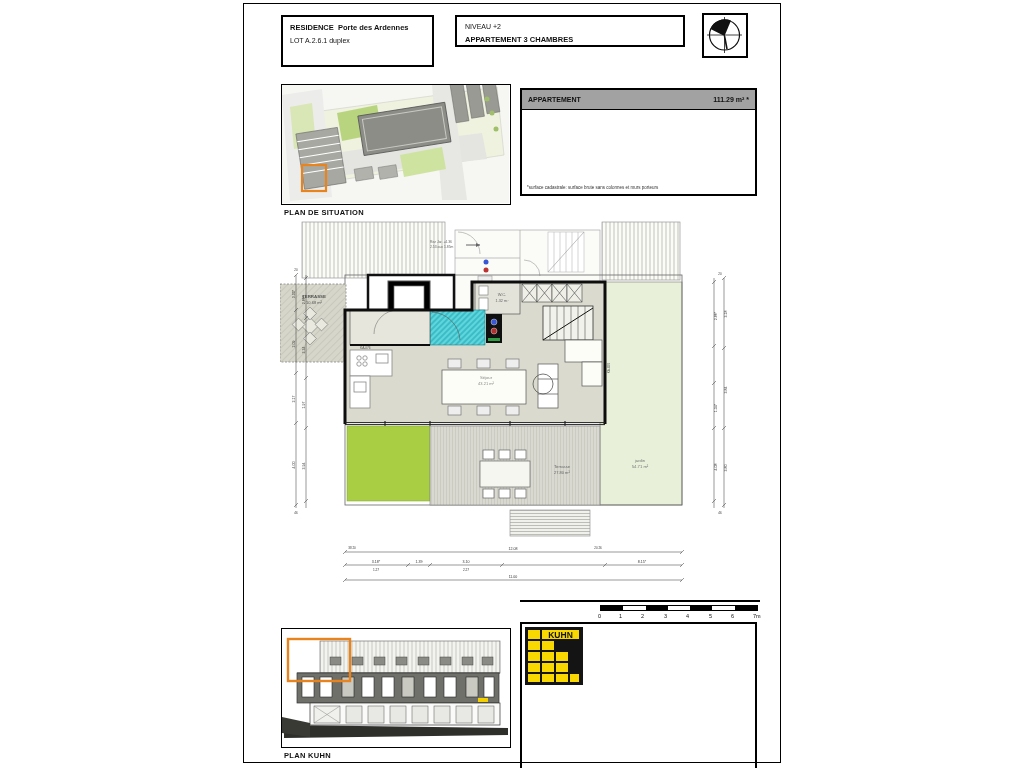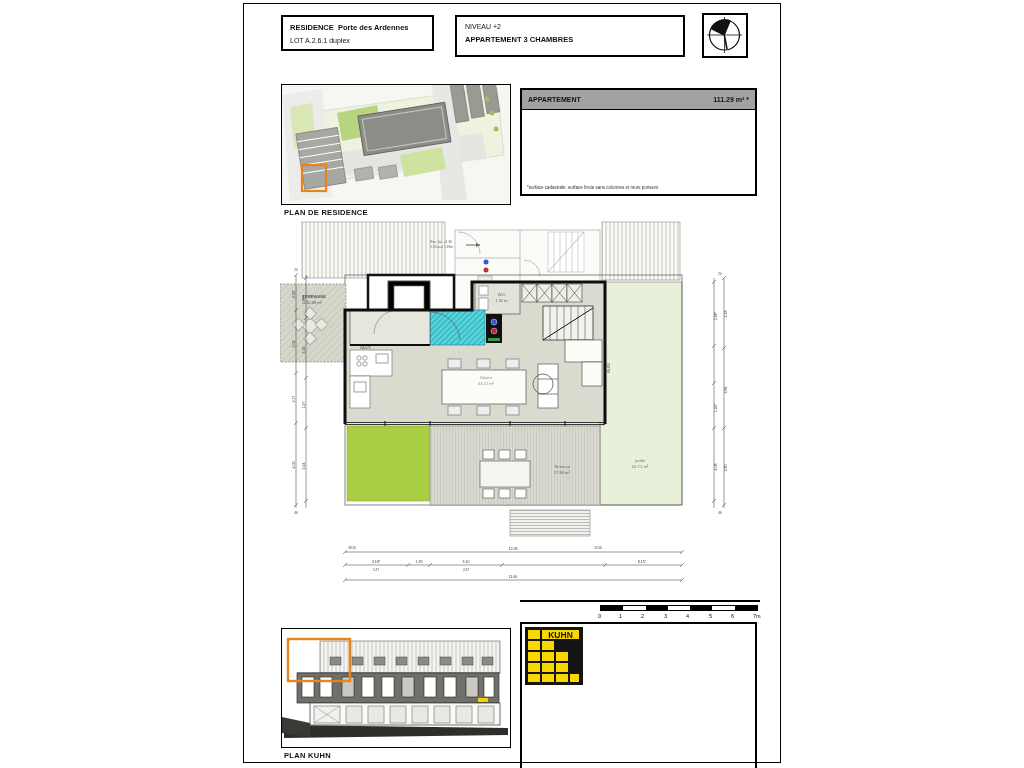--- a/index.html
+++ b/index.html
@@ -1,24 +1,24 @@
 <!DOCTYPE html>
 <html><head>
 <meta charset="utf-8">
 <style>
   * { margin:0; padding:0; box-sizing:border-box; }
   html,body { width:1024px; height:768px; background:#ffffff; font-family:"Liberation Sans", sans-serif; color:#111; }
   #canvas { position:relative; width:1024px; height:768px; background:#fff; overflow:hidden; }
   .sheet { position:absolute; left:243px; top:3px; width:538px; height:760px; border:1.5px solid #000; background:#fff; }
   .abs { position:absolute; }
   .box { border:2px solid #000; background:#fff; }
-  .titleblock { left:281px; top:15px; width:153px; height:36px; padding:6px 7px 0 7px; }
+  .titleblock { left:281px; top:15px; width:153px; height:52px; padding:6px 7px 0 7px; }
   .titleblock .l1 { font-size:7.5px; font-weight:bold; }
   .titleblock .l2 { font-size:7px; margin-top:5px; }
-  .levelblock { left:455px; top:15px; width:230px; height:42px; padding:6px 8px 0 8px; }
+  .levelblock { left:455px; top:15px; width:230px; height:32px; padding:6px 8px 0 8px; }
   .levelblock .l1 { font-size:7px; }
   .levelblock .l2 { font-size:7.5px; font-weight:bold; margin-top:5px; }
   .northbox { left:702px; top:13px; width:46px; height:45px; border:2.5px solid #000; }
   .siteplan { left:281px; top:84px; width:230px; height:121px; border:1.5px solid #000; overflow:hidden; }
   .caption { font-size:7.5px; font-weight:bold; letter-spacing:.3px; }
   .areatable { left:520px; top:88px; width:237px; height:108px; border:2px solid #000; }
   .areatable .hdr { height:20px; background:#a2a2a2; border-bottom:1.5px solid #000; display:flex; justify-content:space-between; align-items:center; padding:0 6px; }
   .areatable .hdr .hl { font-size:7px; font-weight:bold; }
   .areatable .hdr .hv { font-size:7px; font-weight:bold; }
   .areatable .fnote { position:absolute; left:5px; bottom:4px; font-size:4.5px; color:#333; }
@@ -86,21 +86,21 @@
         <rect x="208" y="0" width="13" height="44" fill="#9a9a94" stroke="#666" stroke-width="0.5"></rect>
         <rect x="68" y="78" width="18" height="12" fill="#b2b2ac" stroke="#777" stroke-width="0.5"></rect>
         <rect x="92" y="80" width="18" height="12" fill="#b2b2ac" stroke="#777" stroke-width="0.5"></rect>
       </g>
       <circle cx="205" cy="14" r="2.5" fill="#9fbf6a"></circle>
       <circle cx="210" cy="28" r="2.5" fill="#9fbf6a"></circle>
       <circle cx="214" cy="44" r="2.5" fill="#9fbf6a"></circle>
       <rect x="20" y="80" width="24" height="26" fill="none" stroke="#e8831d" stroke-width="2.2"></rect>
     </svg>
   </div>
-  <div class="abs caption cap-sit">PLAN DE RESIDENCE</div>
+  <div class="abs caption cap-sit">PLAN DE SITUATION</div>
 
   <div class="abs areatable">
     <div class="hdr">
       <span class="hl">APPARTEMENT</span>
       <span class="hv">111.29 m² *</span>
     </div>
     <div class="fnote">*surface cadastrale: surface brute sans colonnes et murs porteurs</div>
   </div>
 
   <div class="abs planwrap">

